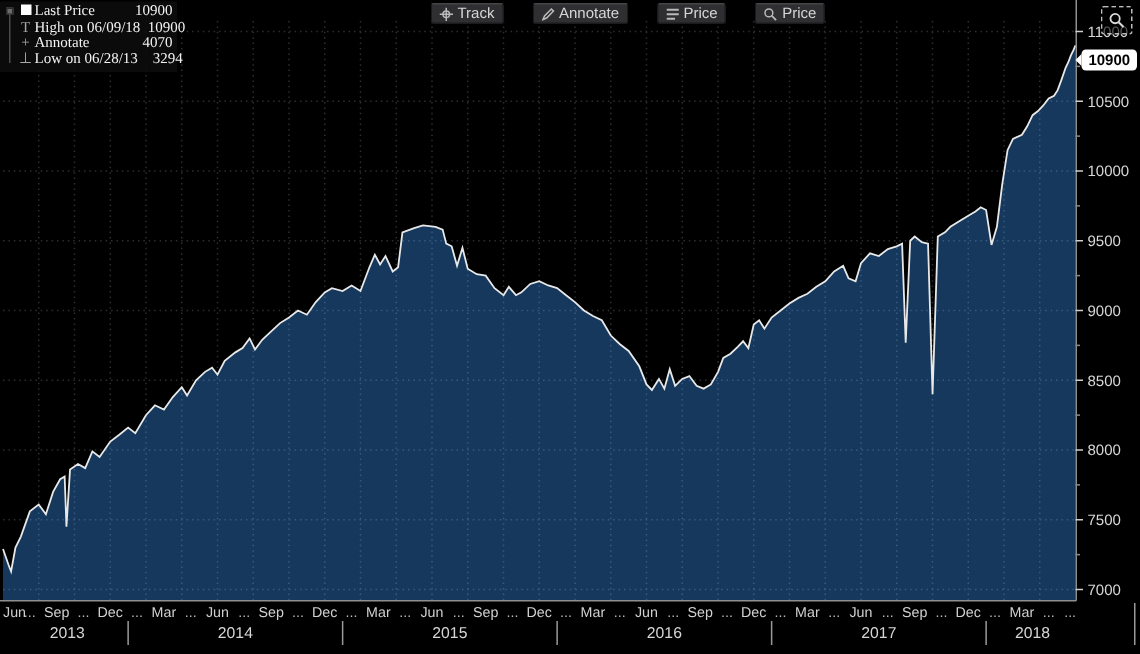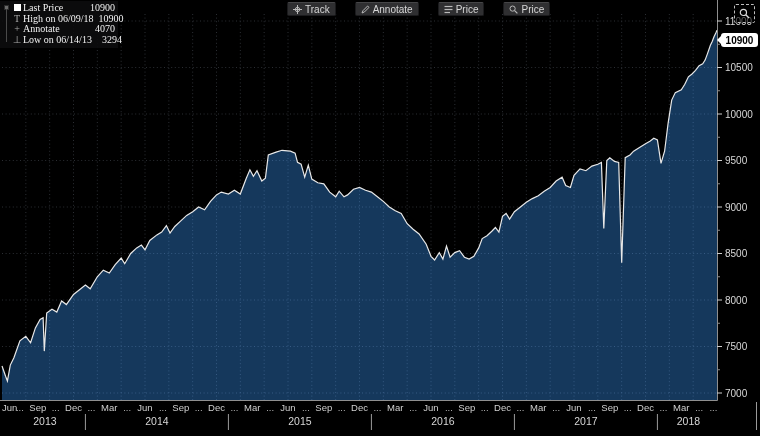--- a/index.html
+++ b/index.html
@@ -239,21 +239,21 @@
       <span class="legend-label">High on 06/09/18</span>
       <span class="legend-value">10900</span>
     </div>
     <div class="legend-row">
       <span class="legend-marker">+</span>
       <span class="legend-label">Annotate</span>
       <span class="legend-value">4070</span>
     </div>
     <div class="legend-row">
       <span class="legend-marker">⊥</span>
-      <span class="legend-label">Low on 06/14/13</span>
+      <span class="legend-label">Low on 06/28/13</span>
       <span class="legend-value">3294</span>
     </div>
   </div>
 
   <div class="toolbar">
     <div class="tbtn">
       <svg width="9" height="9" viewBox="0 0 9 9">
         <line x1="4.5" y1="0" x2="4.5" y2="9" stroke="#b9b9b9" stroke-width="1"></line>
         <line x1="0" y1="4.5" x2="9" y2="4.5" stroke="#b9b9b9" stroke-width="1"></line>
         <circle cx="4.5" cy="4.5" r="2.2" fill="none" stroke="#b9b9b9" stroke-width="1"></circle>

